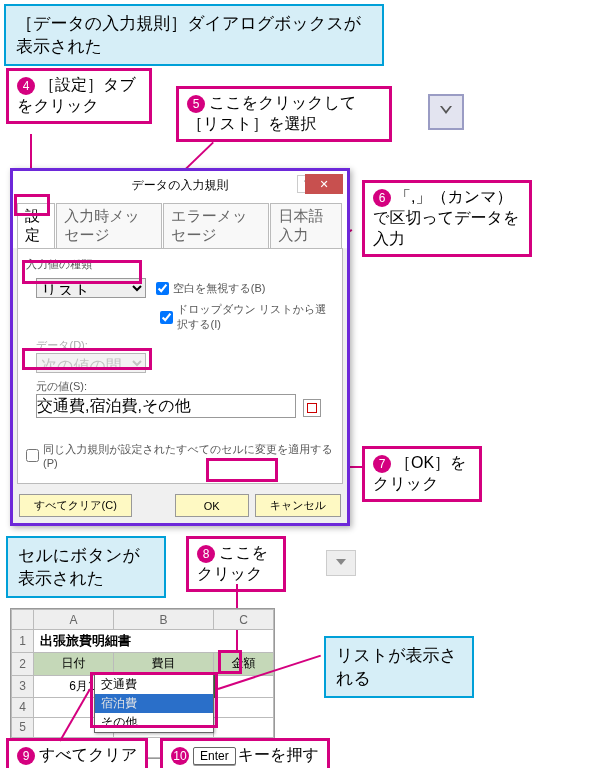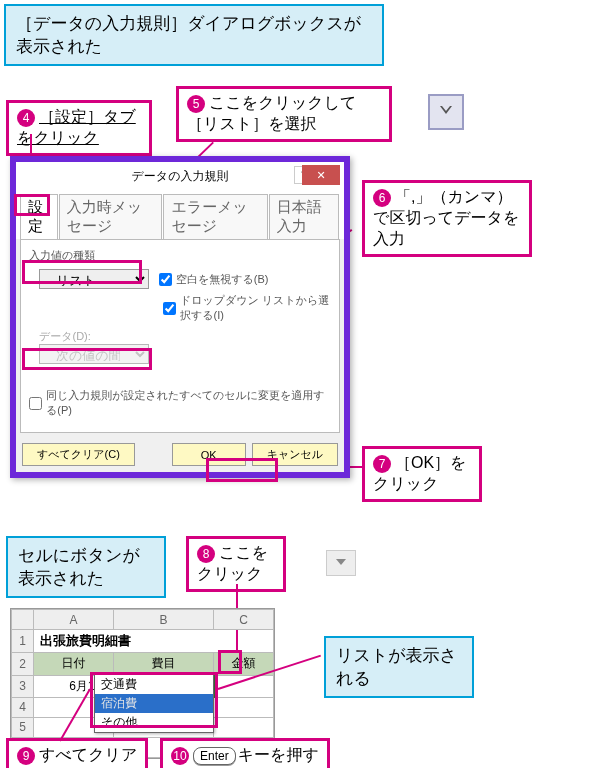--- a/index.html
+++ b/index.html
@@ -5,30 +5,30 @@
   * { box-sizing: border-box; margin: 0; padding: 0; }
   body { font-family: "Meiryo", "MS PGothic", sans-serif; width: 600px; height: 768px; position: relative; background: #fff; font-size: 12px; }
   .info-box { border: 2px solid #00a0d8; background: #d6eef7; padding: 6px 10px; font-size: 17px; position: absolute; }
   .callout { border: 3px solid #d4007f; background: #fff; padding: 4px 8px; font-size: 16px; position: absolute; }
   .num-badge { display: inline-block; width: 18px; height: 18px; border-radius: 50%; background: #d4007f; color: #fff; text-align: center; line-height: 18px; font-size: 12px; margin-right: 4px; vertical-align: middle; }
   .leader { position: absolute; background: #d4007f; height: 2px; transform-origin: left center; }
   .leader-v { position: absolute; background: #d4007f; width: 2px; }
   .nav-btn { position: absolute; width: 36px; height: 36px; border: 2px solid #9a9cc4; background: #e3e4f0; color: #444; font-size: 18px; display: flex; align-items: center; justify-content: center; }
 
   
-  .dialog { position: absolute; left: 10px; top: 156px; width: 340px; border: 6px solid #6d28d9; background: #f0f0f0; box-shadow: 2px 2px 6px rgba(0,0,0,.3); }
+  .dialog { position: absolute; left: 10px; top: 168px; width: 340px; border: 3px solid #6d28d9; background: #f0f0f0; box-shadow: 2px 2px 6px rgba(0,0,0,.3); }
   .dlg-title { background: #fff; height: 28px; display: flex; align-items: center; justify-content: center; font-size: 12px; position: relative; }
   .dlg-title .help { position: absolute; right: 30px; top: 4px; width: 20px; height: 18px; border: 1px solid #ccc; text-align: center; line-height: 16px; color: #888; }
   .dlg-title .close { position: absolute; right: 4px; top: 3px; width: 38px; height: 20px; background: #c8504f; color: #fff; text-align: center; line-height: 20px; font-size: 11px; }
   .tabs { display: flex; padding: 4px 4px 0 4px; background: #fff; }
   .tab { border: 1px solid #bbb; border-bottom: none; padding: 3px 7px; font-size: 15px; background: #f8f8f8; margin-right: 1px; color: #666; cursor: pointer; }
   .tab.active { background: #fff; color: #000; }
   .dlg-body { border: 1px solid #bbb; margin: 0 4px 4px 4px; background: #fff; padding: 8px; font-size: 11px; color: #555; }
   .dlg-body .sect { margin-bottom: 6px; }
-  .dlg-body select, .dlg-body input[type=text] { border: 1px solid #999; padding: 2px 12px; font-size: 13px; }
+  .dlg-body select, .dlg-body input[type=text] { border: 1px solid #999; padding: 2px 0; font-size: 16px; }
   .dlg-body select { width: 110px; height: 20px; }
   .dlg-body input.src { width: 260px; }
   .dlg-body label.chk { display: inline-flex; align-items: center; gap: 4px; font-size: 11px; }
   .dlg-body .disabled { color: #aaa; }
   .dlg-foot { display: flex; justify-content: space-between; padding: 6px; }
   .dlg-foot button { border: 1px solid #999; background: #fef9c3; padding: 3px 14px; font-size: 11px; cursor: pointer; }
   .range-btn { display:inline-block; width:18px; height:18px; border:1px solid #999; vertical-align:middle; margin-left:4px; position:relative; }
   .range-btn::before { content:""; position:absolute; inset:3px; border:1px solid #c00; }
 
   
@@ -39,37 +39,37 @@
   .sheet .rowh { background: #eee; color: #666; width: 22px; text-align: center; }
   .sheet .hdr { background: #c5d8b8; text-align: center; }
   .sheet .title { font-weight: bold; font-size: 13px; }
   .sheet .selcell { border: 2px solid #3a7c3c; position: relative; }
   .dropdown-btn { position:absolute; right:-1px; top:-1px; width:16px; height:22px; border:1px solid #888; background:#eee; display:flex; align-items:center; justify-content:center; font-size:10px; color:#555; }
   .dd-list { position:absolute; left:94px; top:674px; border:1px solid #666; background:#fff; font-size:12px; width:120px; box-shadow:1px 1px 3px rgba(0,0,0,.3); }
   .dd-list div { padding:1px 6px; }
   .dd-list .hl { background:#2a6fc9; color:#e5e5e5; }
 
   .red-ring { position:absolute; border:3px solid #d4007f; }
-  .key { display:inline-block; border:1px solid #666; border-radius:8px; padding:0 6px; font-size:12px; background:#fff; line-height:16px; box-shadow:0 1px 0 #999; }
+  .key { display:inline-block; border:1px solid #666; border-radius:2px; padding:0 6px; font-size:12px; background:#fff; line-height:16px; box-shadow:0 1px 0 #999; }
   .cell-ddbtn-box { position:absolute; left:326px; top:550px; width:30px; height:26px; border:1px solid #ccc; background:#eee; display:flex; align-items:center; justify-content:center; color:#888; }
 </style>
 </head>
 <body>
 
 <div class="info-box" style="left:4px; top:4px; width:380px;">［データの入力規則］ダイアログボックスが表示された</div>
 
 <div class="nav-btn" style="left:428px; top:94px;">
   <span>
     <svg width="16" height="16" viewBox="0 0 16 16">
         <path d="M2 4 L8 12 L14 4 L12 4 L8 9 L4 4 Z" fill="#555"></path>
       </svg>
   </span>
 </div>
 
-<div class="callout" style="left:6px; top:100px; width:146px;text-decoration:underline;">
+<div class="callout" style="left:6px; top:68px; width:146px;">
   <span class="num-badge">4</span><span>［設定］タブをクリック</span>
 </div>
 
 <div class="callout" style="left:176px; top:86px; width:216px;">
   <span class="num-badge">5</span><span>ここをクリックして［リスト］を選択</span>
 </div>
 
 <div class="callout" style="left:362px; top:180px; width:170px;">
   <span class="num-badge">6</span><span>「,」（カンマ）で区切ってデータを入力</span>
 </div>
@@ -109,20 +109,27 @@
         <label class="chk">
             <input type="checkbox" checked="" style="">
             <span>ドロップダウン リストから選択する(I)</span>
           </label>
       </div>
     </div>
     <div class="sect">
       <div class="disabled" style="margin-left:10px;">データ(D):</div>
       <select class="disabled" disabled="" style="margin-left:10px;"><option>次の値の間</option></select>
     </div>
+    <div class="sect">
+      <div style="margin-left:10px;">元の値(S):</div>
+      <div style="margin-left:10px;">
+        <input class="src" type="text" value="交通費,宿泊費,その他" style="">
+        <span class="range-btn"></span>
+      </div>
+    </div>
     <div class="sect" style="margin-top:24px;">
       <label class="chk">
           <input type="checkbox" style="">
           <span>同じ入力規則が設定されたすべてのセルに変更を適用する(P)</span>
         </label>
     </div>
   </div>
   <div class="dlg-foot">
     <button>すべてクリア(C)</button>
     <div style="display:flex; gap:6px;">

